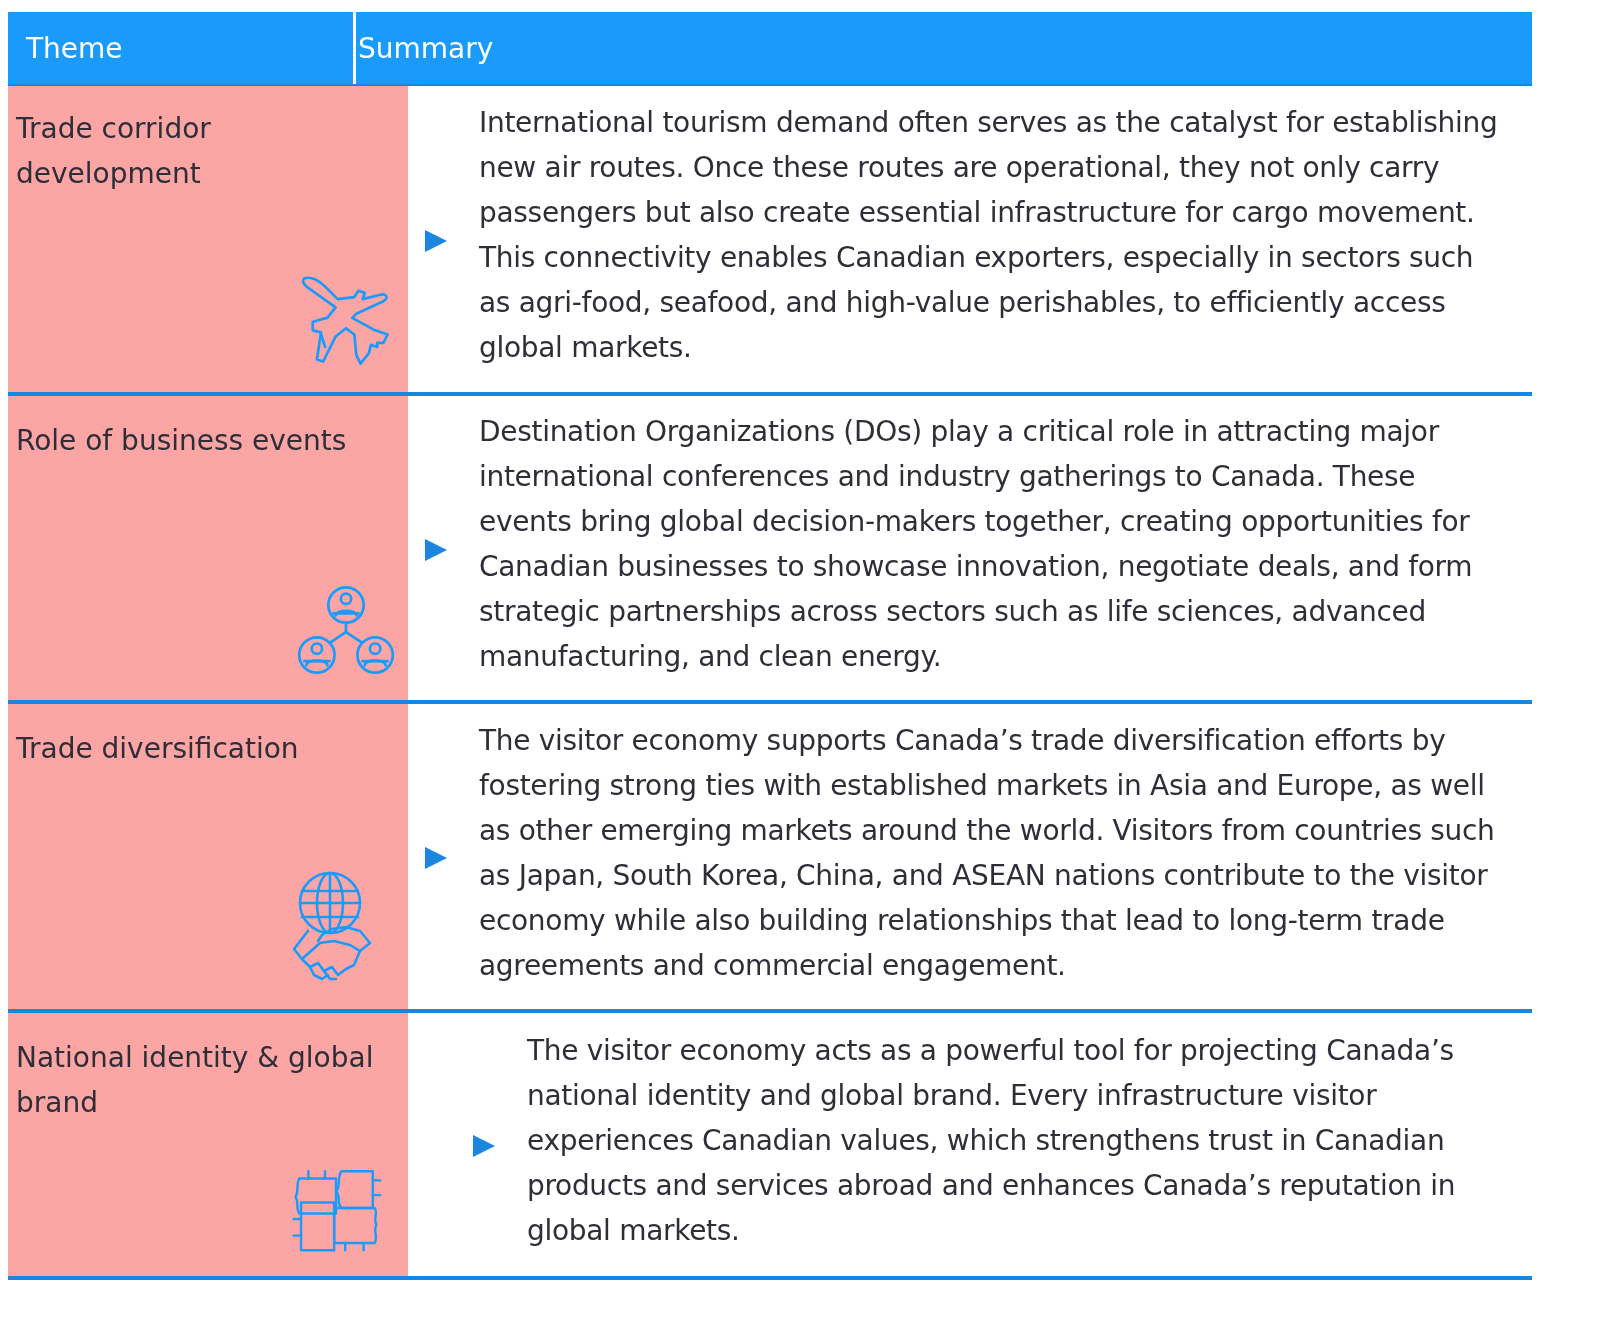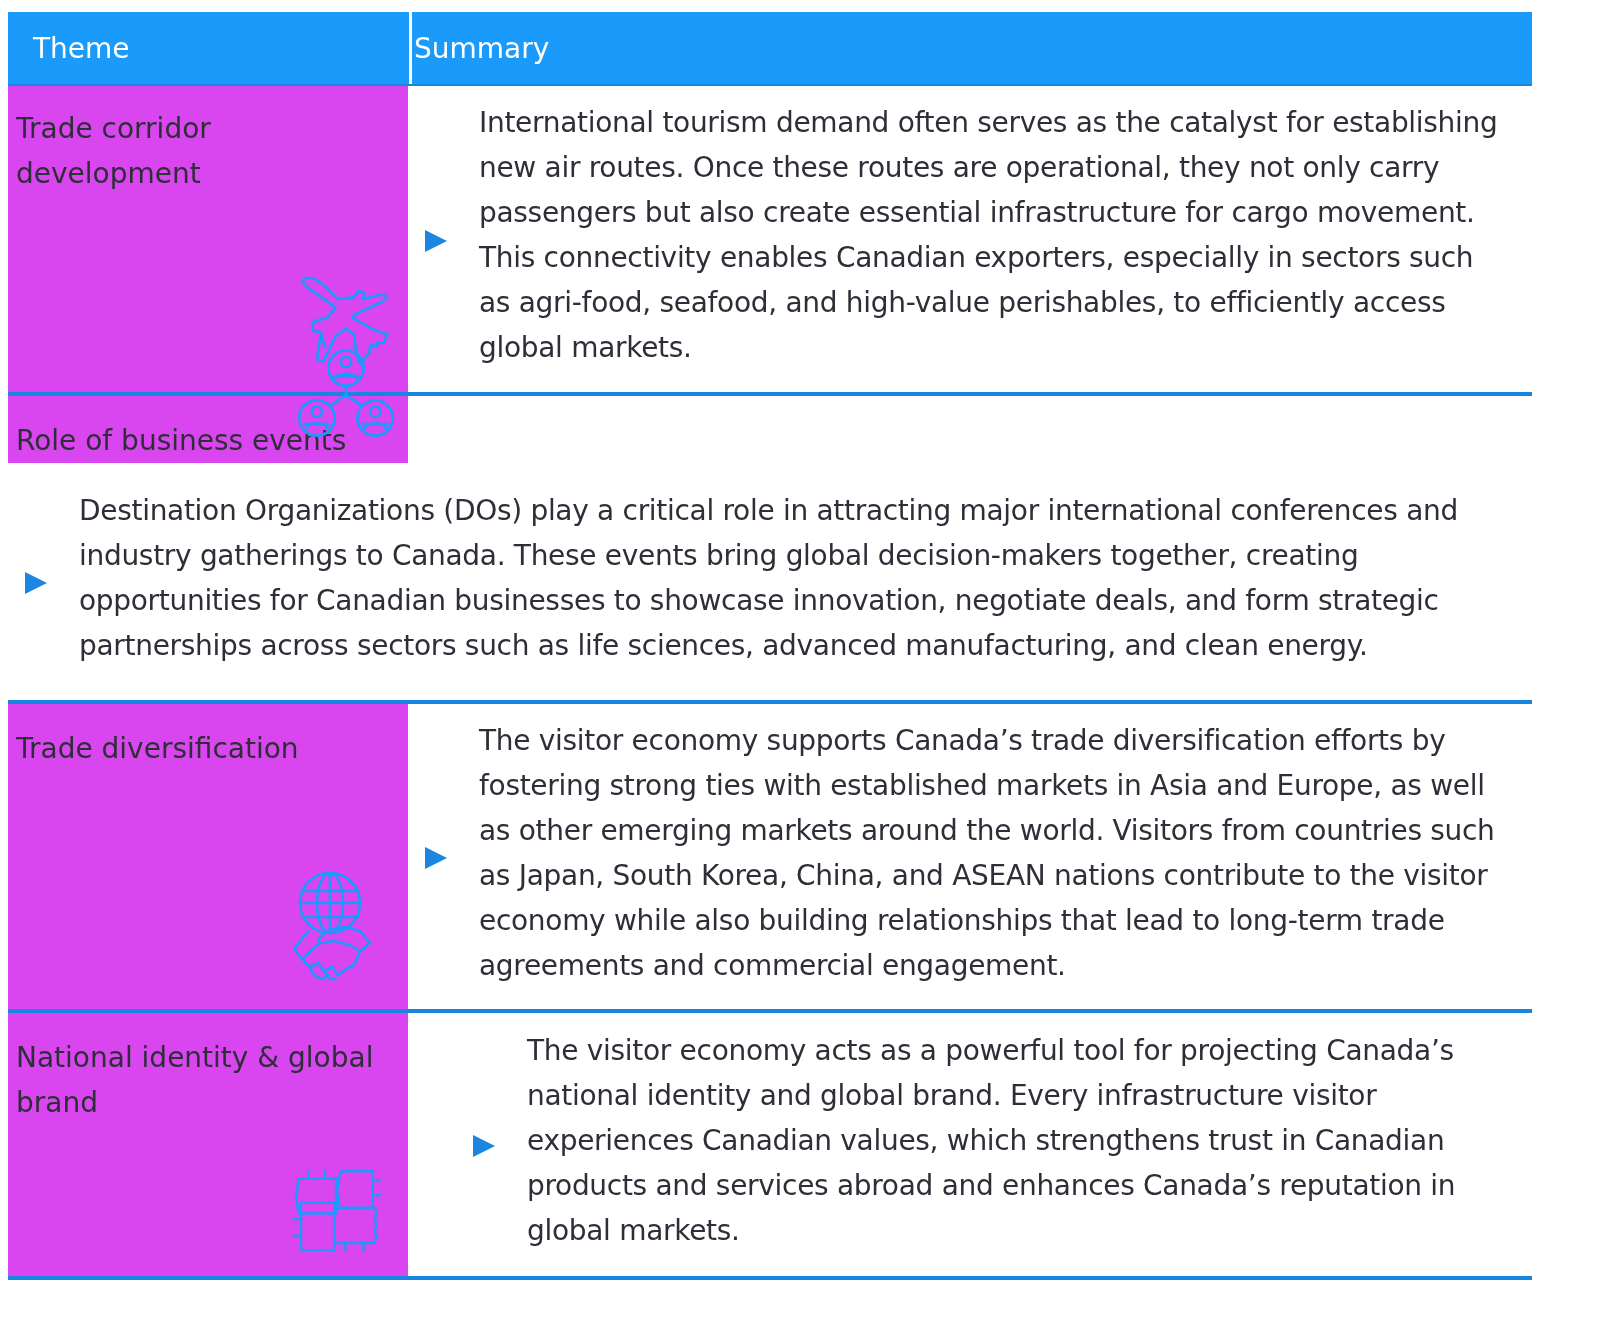--- a/index.html
+++ b/index.html
@@ -21,23 +21,23 @@
       top: 12px;
       width: 1524px;
     }
     .header {
       display: flex;
       height: 72px;
       background: #1a9bfc;
       border-bottom: 2px solid #1786e0;
     }
     .header .th-theme {
-      width: 404px;
-      box-sizing: border-box;
-      padding-left: 25px;
+      width: 348px;
+      box-sizing: border-box;
+      padding-left: 18px;
       display: flex;
       align-items: center;
       color: #ffffff;
       font-size: 28px;
       border-right: 3px solid #ffffff;
     }
     .header .th-summary {
       flex: 1;
       box-sizing: border-box;
       padding-left: 2px;
@@ -47,21 +47,21 @@
       font-size: 28px;
     }
     .row {
       display: flex;
       position: relative;
       border-bottom: 4px solid #1786e0;
     }
     .row .theme-cell {
       width: 400px;
       box-sizing: border-box;
-      background: #d946ef;
+      background: #fca5a5;
       padding: 22px 8px 0 8px;
       position: relative;
       font-size: 28px;
       line-height: 45px;
       color: #2e2e38;
     }
     .row .summary-cell {
       flex: 1;
       box-sizing: border-box;
       padding: 10px 20px 18px 17px;
@@ -90,21 +90,21 @@
       bottom: 18px;
       width: 104px;
       height: 104px;
     }
     .theme-icon svg {
       width: 100%;
       height: 100%;
       display: block;
     }
     .row-1 { height: 306px; }
-    .row-2 { height: 304px; flex-direction: column; }
+    .row-2 { height: 304px; }
     .row-3 { height: 305px; }
     .row-4 { height: 263px; gap: 48px; }
     .row-1 .theme-cell { padding-top: 20px; }
   </style>
 </head>
 <body>
 
 <div class="table">
   <div class="header">
     <div class="th-theme">Theme</div>

